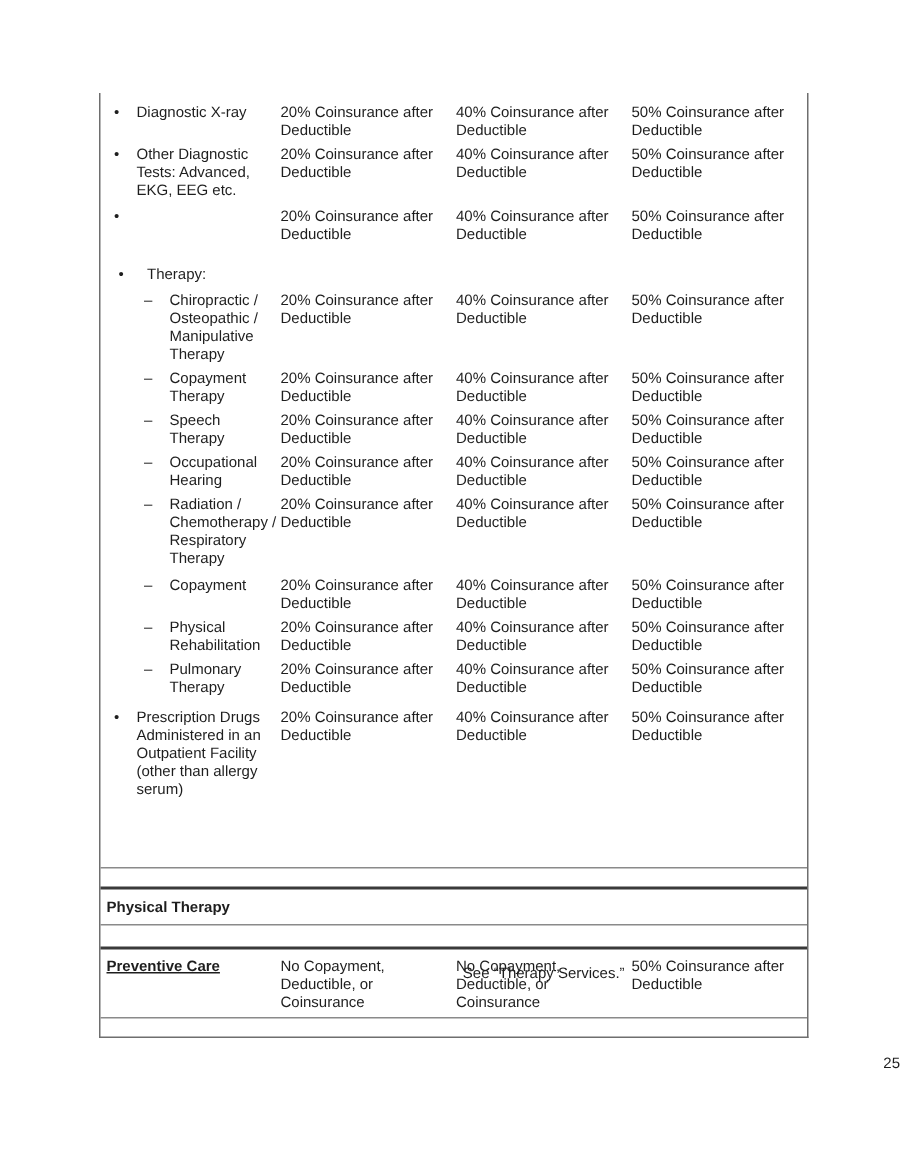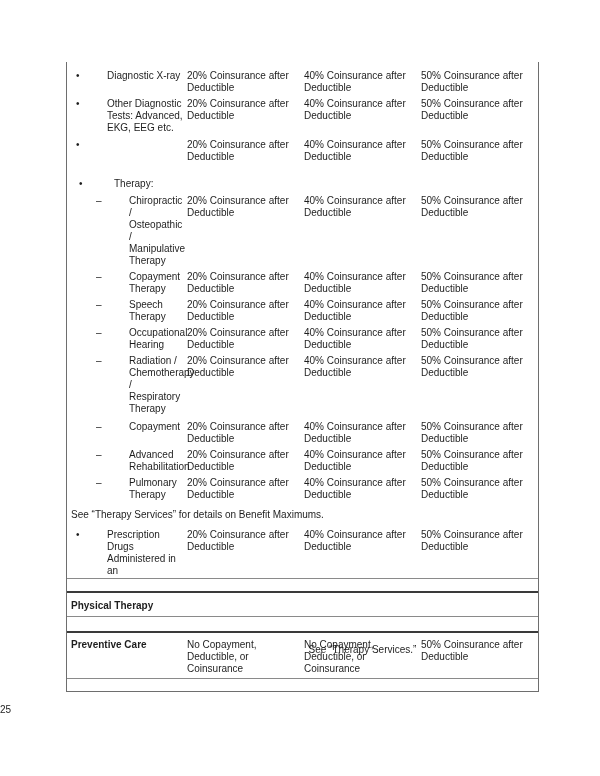--- a/index.html
+++ b/index.html
@@ -28,33 +28,33 @@
   .mb4{margin-bottom:4px;}
   .mb5{margin-bottom:5px;}
   .mb6{margin-bottom:6px;}
   .mb8{margin-bottom:8px;}
   .mb15{margin-bottom:15px;}
   .c1{width:120px;box-sizing:border-box;display:flex;align-items:flex-start;}
   .mk{display:block;box-sizing:border-box;}
   .mk.l1{flex:0 0 24px;padding-left:9px;}
   .mk.l1b{flex:0 0 31px;padding-left:12px;}
   .mk.l2{flex:0 0 46px;padding-left:29px;}
-  .lt{display:block;white-space:pre-line;margin-left:16px;}
+  .lt{display:block;white-space:pre-line;}
   .cc{width:117px;box-sizing:border-box;text-align:left;white-space:pre-line;}
   .note-row{padding-left:4px;}
   .sep{height:0;border-top:1px solid #8a8a8a;}
   .sep.dark{border-top:2px solid #3a3a3a;}
   .sp12{height:12px;}
   .sp14{height:14px;}
   .pt-row{display:flex;box-sizing:border-box;height:23px;padding-top:7px;}
   .pt-label{width:120px;box-sizing:border-box;padding-left:4px;font-weight:bold;}
   .pt-value{flex:1;text-align:center;margin-top:44px;}
   .pc-row{display:flex;box-sizing:border-box;height:45px;padding-top:6px;}
-  .pc-label{width:120px;box-sizing:border-box;padding-left:4px;font-weight:bold;}
-  .page-number{position:absolute;top:704px;left:0;right:0;text-align:left;}
+  .pc-label{width:120px;box-sizing:border-box;padding-left:4px;font-weight:bold;text-decoration:underline;}
+  .page-number{position:absolute;top:704px;left:0;right:0;text-align:right;}
 </style>
 </head>
 <body>
 
 <div class="page">
   <div class="table-frame">
 
     <div class="main-section">
 
       <div class="mrow mb4">
@@ -187,21 +187,21 @@
 Deductible</div>
         <div class="cc">40% Coinsurance after
 Deductible</div>
         <div class="cc">50% Coinsurance after
 Deductible</div>
       </div>
 
       <div class="mrow mb4">
         <div class="c1">
           <span class="mk l2">–</span>
-          <span class="lt">Advanced
+          <span class="lt">Physical
 Rehabilitation</span>
         </div>
         <div class="cc">20% Coinsurance after
 Deductible</div>
         <div class="cc">40% Coinsurance after
 Deductible</div>
         <div class="cc">50% Coinsurance after
 Deductible</div>
       </div>
 
@@ -212,21 +212,20 @@
 Therapy</span>
         </div>
         <div class="cc">20% Coinsurance after
 Deductible</div>
         <div class="cc">40% Coinsurance after
 Deductible</div>
         <div class="cc">50% Coinsurance after
 Deductible</div>
       </div>
 
-      <div class="note-row mb8">See “Therapy Services” for details on Benefit Maximums.</div>
 
       <div class="mrow">
         <div class="c1">
           <span class="mk l1">•</span>
           <span class="lt">Prescription Drugs
 Administered in an
 Outpatient Facility
 (other than allergy
 serum)</span>
         </div>

